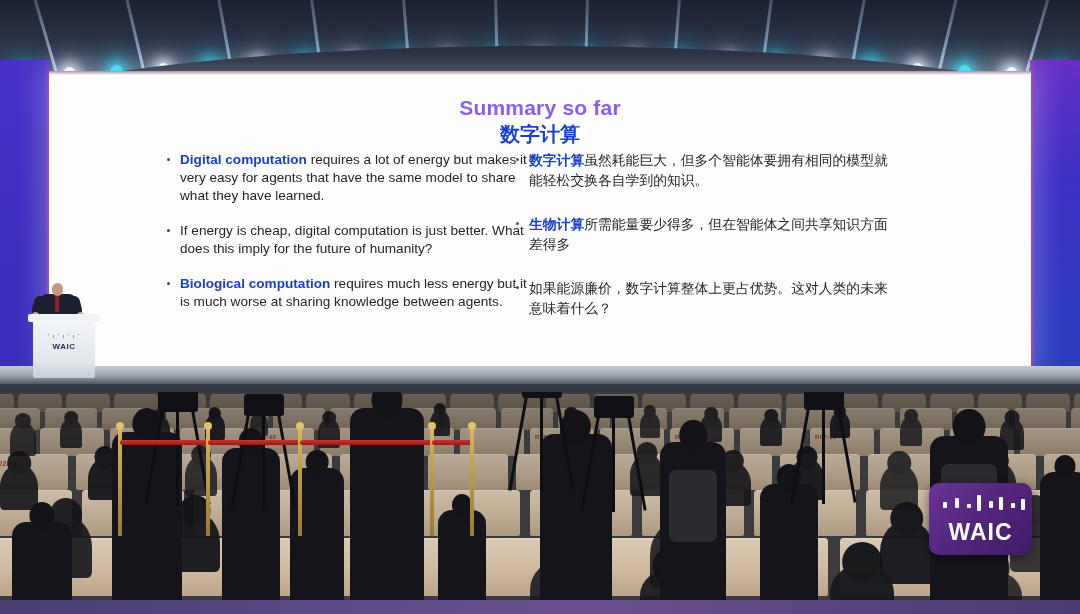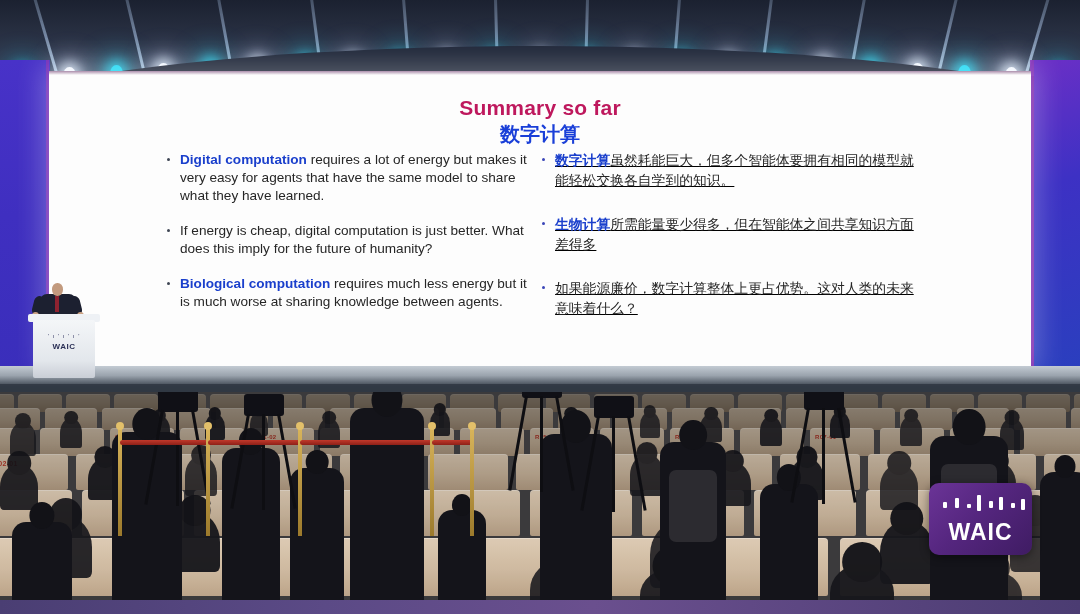--- a/index.html
+++ b/index.html
@@ -60,21 +60,21 @@
     position:absolute;left:0;right:0;top:25px;text-align:center;
     font-size:21px;font-weight:bold;letter-spacing:.2px;
   }
   .title-zh{
     position:absolute;left:0;right:0;top:50px;text-align:center;
     font-size:20px;font-weight:bold;
   }
 
   .col{position:absolute;top:80px;}
   .col-l{left:112px;width:368px;}
-  .col-r{left:487px;width:390px;text-decoration:underline;}
+  .col-r{left:461px;width:390px;}
 
   .bullet{
     position:relative;padding-left:19px;margin-bottom:17px;
     font-size:13.6px;line-height:1.33;color:#262626;
   }
   .col-r .bullet{font-size:13.8px;line-height:1.42;margin-bottom:25px;}
   .bullet:before{
     content:"";position:absolute;left:6px;top:7px;
     width:3px;height:3px;border-radius:50%;background:#3f4654;
   }
@@ -243,21 +243,21 @@
       </div>
   </div>
 
   <div class="panel-left"></div>
   <div class="panel-edge-l"></div>
   <div class="panel-right"></div>
   <div class="panel-edge-r"></div>
 
   <div class="screen">
     <div class="slide">
-      <div class="title-en" style="color: #be185d;">Summary so far</div>
+      <div class="title-en" style="color: #8b5cf6;">Summary so far</div>
       <div class="title-zh" style="color: rgb(26, 63, 216);">数字计算</div>
 
       <div class="col col-l" id="col-left">
           <div class="bullet" style="color: rgb(38, 38, 38);"><span class="hl" style="color: rgb(26, 63, 204);">Digital computation</span><span> requires a lot of energy but makes it very easy for agents that have the same model to share what they have learned.</span></div>
           <div class="bullet" style="color: rgb(38, 38, 38);"><span>If energy is cheap, digital computation is just better. What does this imply for the future of humanity?</span></div>
           <div class="bullet" style="color: rgb(38, 38, 38);"><span class="hl" style="color: rgb(26, 63, 204);">Biological computation</span><span> requires much less energy but it is much worse at sharing knowledge between agents.</span></div>
         </div>
       <div class="col col-r" id="col-right">
           <div class="bullet" style="color: rgb(38, 38, 38);"><span class="hl" style="color: rgb(26, 63, 204);">数字计算</span><span>虽然耗能巨大，但多个智能体要拥有相同的模型就能轻松交换各自学到的知识。</span></div>
           <div class="bullet" style="color: rgb(38, 38, 38);"><span class="hl" style="color: rgb(26, 63, 204);">生物计算</span><span>所需能量要少得多，但在智能体之间共享知识方面差得多</span></div>

